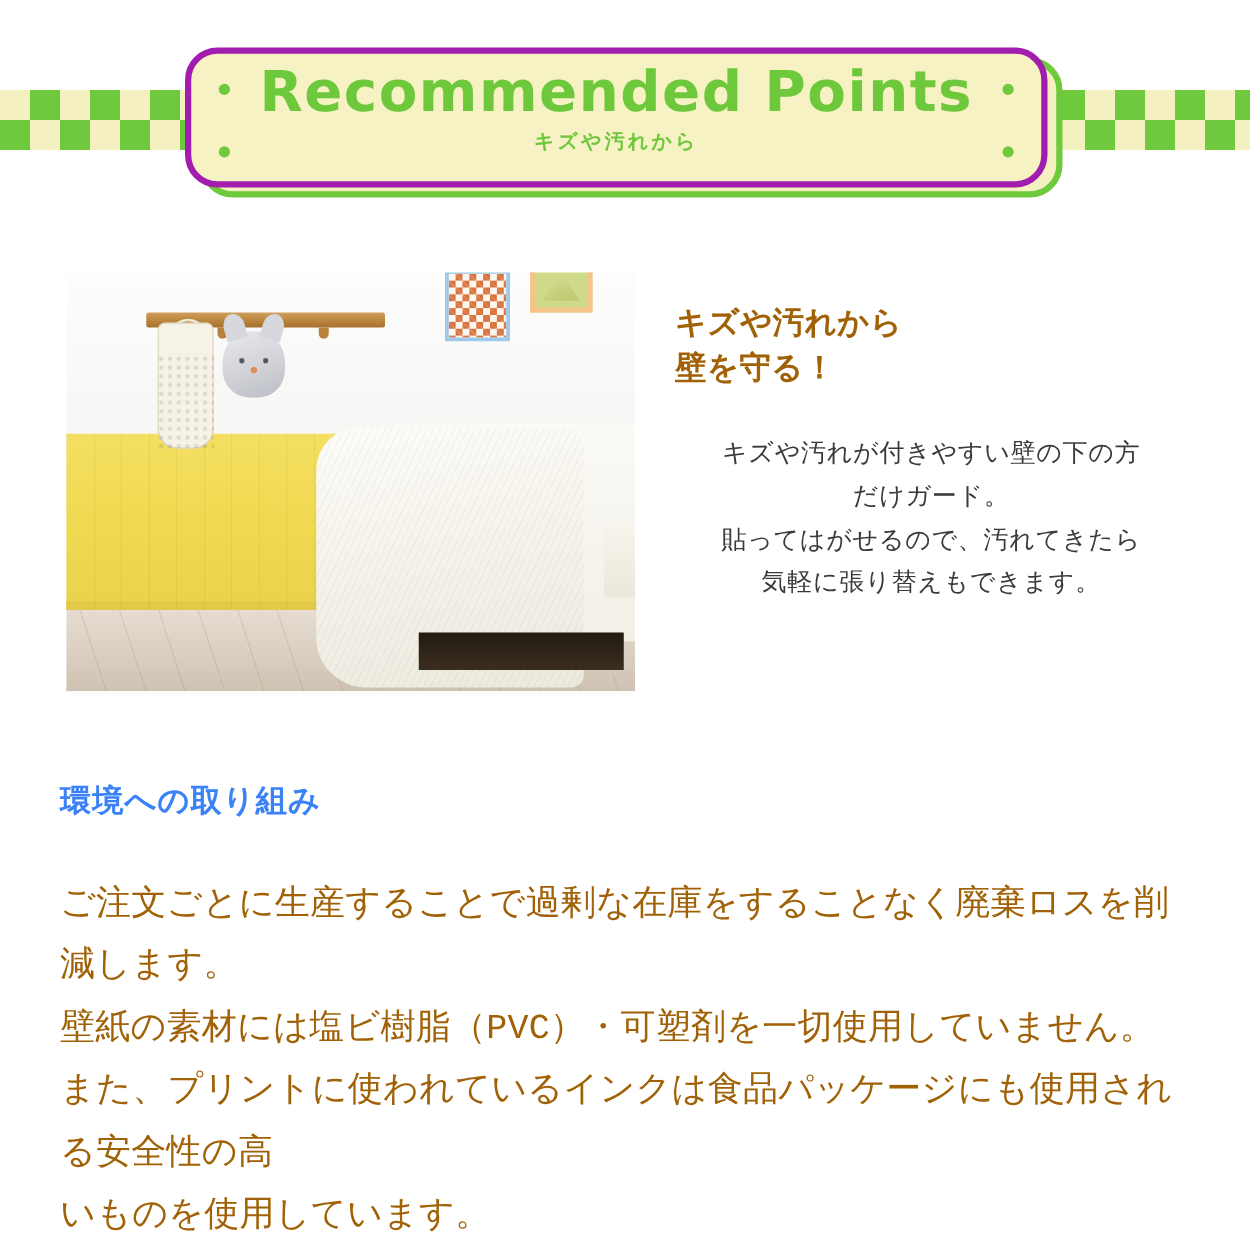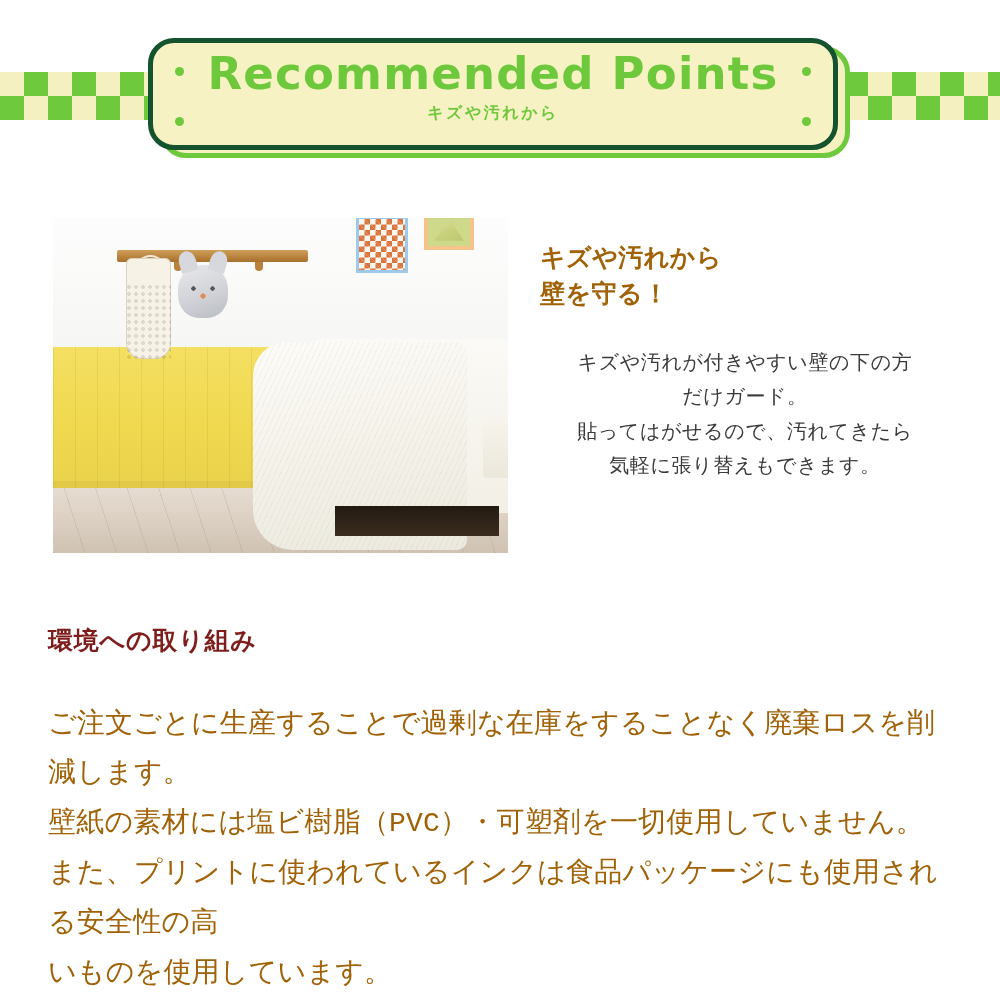--- a/index.html
+++ b/index.html
@@ -56,21 +56,21 @@
   }
   
   .plaque {
     position: absolute;
     left: 148px;
     top: 38px;
     width: 690px;
     height: 112px;
     border-radius: 26px;
     background: #f7f2c4;
-    border: 5px solid #14532d;
+    border: 5px solid #a21caf;
     box-sizing: border-box;
     z-index: 2;
   }
   .rivet {
     position: absolute;
     width: 9px;
     height: 9px;
     border-radius: 50%;
     background: #6fc93c;
   }
@@ -302,21 +302,21 @@
     position: absolute;
     left: 48px;
     top: 625px;
     width: 915px;
   }
   .eco-heading {
     margin: 0;
     font-family: "DejaVu Sans", "Liberation Sans", sans-serif;
     font-size: 25px;
     font-weight: bold;
-    color: #7f1d1d;
+    color: #3b82f6;
     letter-spacing: 0.8px;
     line-height: 1.3;
   }
   .eco-body {
     margin: 42px 0 0 0;
     font-family: Liberation Mono, monospace;
     font-size: 28px;
     line-height: 1.78;
     color: #a16207;
     letter-spacing: 0.2px;

